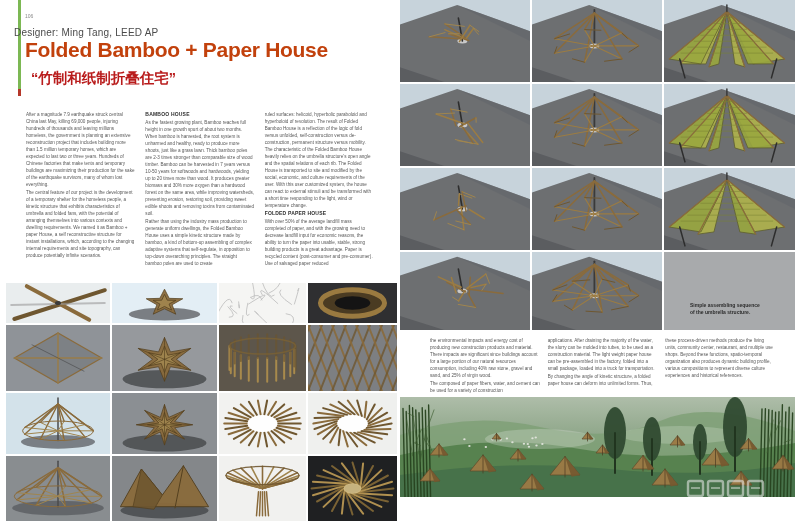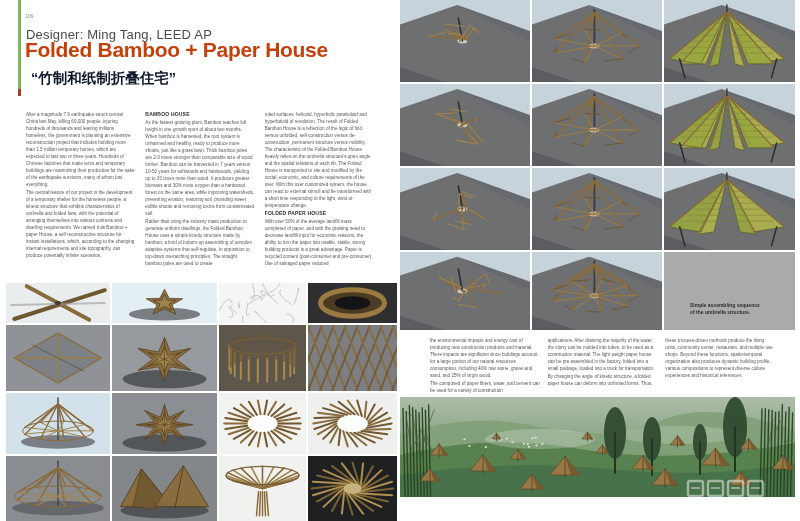--- a/index.html
+++ b/index.html
@@ -2,23 +2,23 @@
 <html><head>
 <meta charset="utf-8">
 <style>
   html,body{margin:0;padding:0;background:#ffffff;}
   .spread{position:relative;width:800px;height:521px;background:#ffffff;overflow:hidden;
           font-family:"Liberation Sans", sans-serif;}
   
   .accent-bar{position:absolute;left:18px;top:0;width:3px;height:89px;background:#7cb854;}
   .accent-tip{position:absolute;left:18px;top:89px;width:3px;height:7px;background:#b5372a;}
   .page-num{position:absolute;left:25px;top:13px;font-size:5px;color:#8a8a8a;}
-  .designer{position:absolute;left:26px;top:27px;font-size:13px;color:#4a4a4a;letter-spacing:.2px;}
+  .designer{position:absolute;left:14px;top:27px;font-size:10px;color:#4a4a4a;letter-spacing:.2px;}
   .title{position:absolute;left:25px;top:38px;font-size:21px;font-weight:700;color:#c2410c;letter-spacing:-.3px;}
-  .subtitle{position:absolute;left:31px;top:69px;font-size:14.5px;font-weight:700;color:#0f172a;}
+  .subtitle{position:absolute;left:31px;top:69px;font-size:14.5px;font-weight:700;color:#b91c1c;}
   
   .cols{position:absolute;display:flex;}
   .cols-left{left:26px;top:111px;width:348px;gap:10px;}
   .cols-right{left:430px;top:337px;width:346px;gap:7px;}
   .col{flex:1;font-size:4.6px;line-height:7px;color:#585858;}
   .col p{margin:0 0 1px 0;}
   .col h4{margin:0 0 1px 0;font-size:5px;line-height:7px;color:#2e2e2e;font-weight:700;letter-spacing:.2px;}
   
   .lgrid{position:absolute;left:6px;top:283px;width:391px;height:238px;display:grid;
          grid-template-columns:104px 105px 87px 89px;grid-template-rows:40px 66px 61px 65px;gap:2px;}

